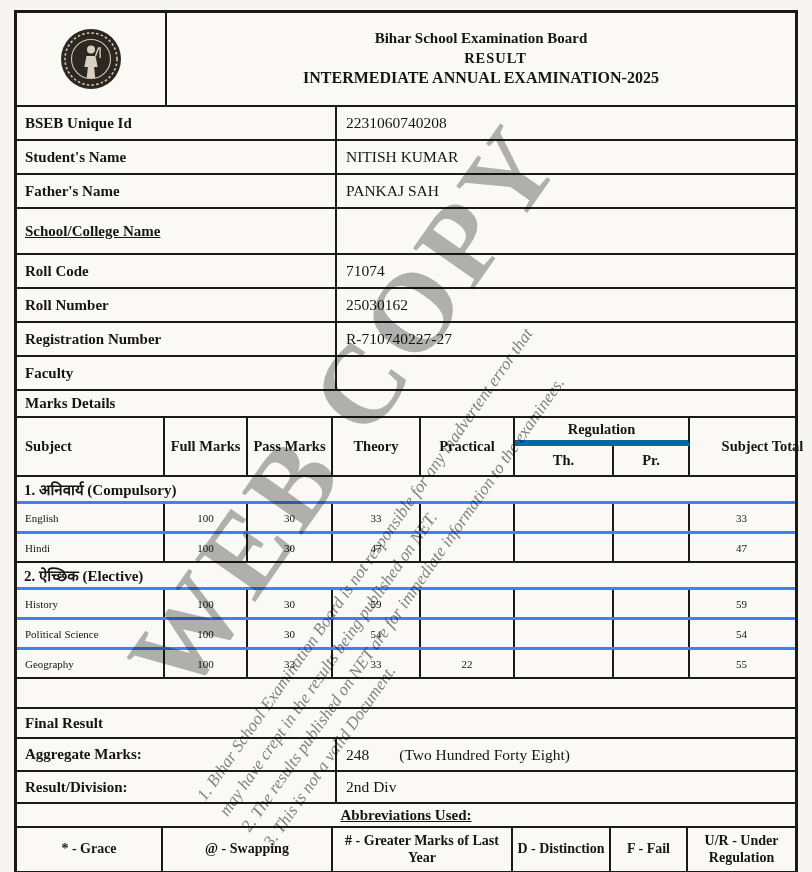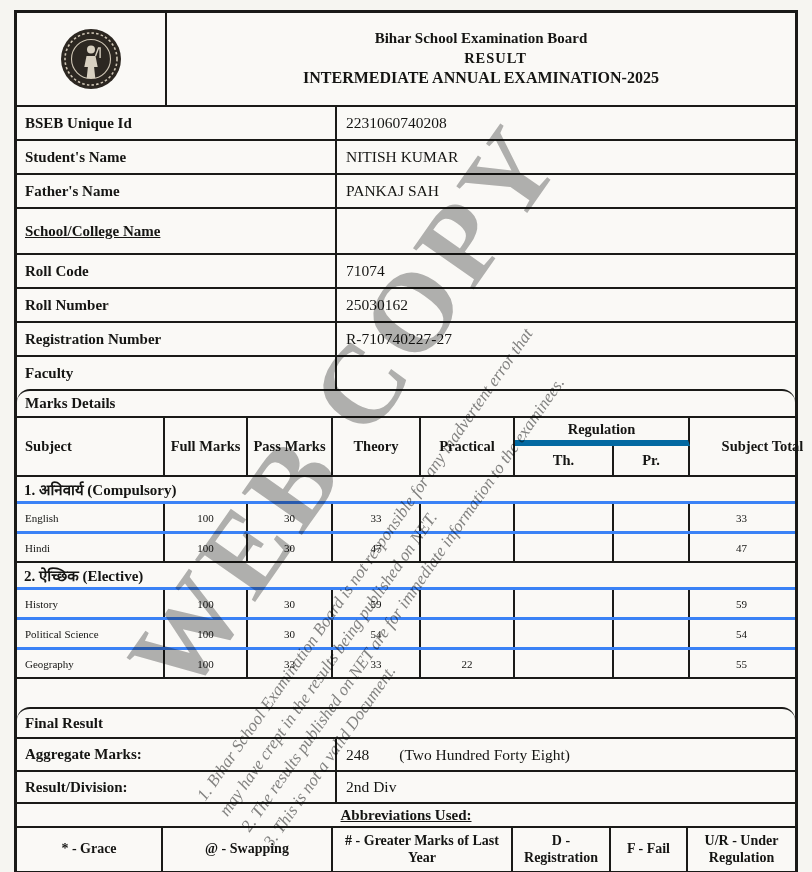--- a/index.html
+++ b/index.html
@@ -17,21 +17,21 @@
   .t2 { font-size:14.5px; font-weight:bold; letter-spacing:1px;margin-left:29px; }
   .t3 { font-size:16px; font-weight:bold; }
 
   
   .row { display:flex; border-top:2px solid #1a1a18; min-height:34px; align-items:stretch; }
   .row .lbl { width:320px; border-right:2px solid #1a1a18; font-weight:bold; font-size:15px;
               display:flex; align-items:center; padding:4px 8px; }
   .row .val { flex:1; font-size:15.5px; display:flex; align-items:center; padding:4px 9px; }
   .row.tall { min-height:46px;text-decoration:underline; }
   .fullrow { border-top:2px solid #1a1a18; font-weight:bold; font-size:15px;
-             display:flex; align-items:center; padding:3px 8px; min-height:27px;border-radius:13px; }
+             display:flex; align-items:center; padding:3px 8px; min-height:27px; }
 
   
   .mhead { display:grid; border-top:2px solid #1a1a18;
            grid-template-columns:148px 83px 85px 88px 94px 99px 76px 103px;
            grid-template-rows:28px 29px; font-weight:bold; font-size:14.5px; }
   .mh { display:flex; align-items:center; justify-content:center; text-align:center;
         border-right:2px solid #1a1a18; line-height:1.15; padding:1px 2px; }
   .mh.left { justify-content:flex-start; padding-left:8px; }
   .mh.span2 { grid-row:1 / 3; }
   .mh.regl { grid-column:6 / 8; grid-row:1; border-bottom:6px solid #0369a1; }
@@ -213,21 +213,21 @@
       <div class="val">2nd Div</div>
     </div>
 
     <div class="abbr-title">
       <span>Abbreviations Used:</span>
     </div>
     <div class="abbr-grid">
       <div class="ab">* - Grace</div>
       <div class="ab">@ - Swapping</div>
       <div class="ab"># - Greater Marks of Last Year</div>
-      <div class="ab">D - Registration</div>
+      <div class="ab">D - Distinction</div>
       <div class="ab">F - Fail</div>
       <div class="ab last">U/R - Under Regulation</div>
     </div>
   </div>
 
   <div class="wm-layer">
     <div class="wm-stamp">WEB COPY</div>
     <div class="wm-disc">
       <div>1. Bihar School Examination Board is not responsible for any inadvertent error that</div>
       <div>may have crept in the results being published on NET.</div>

